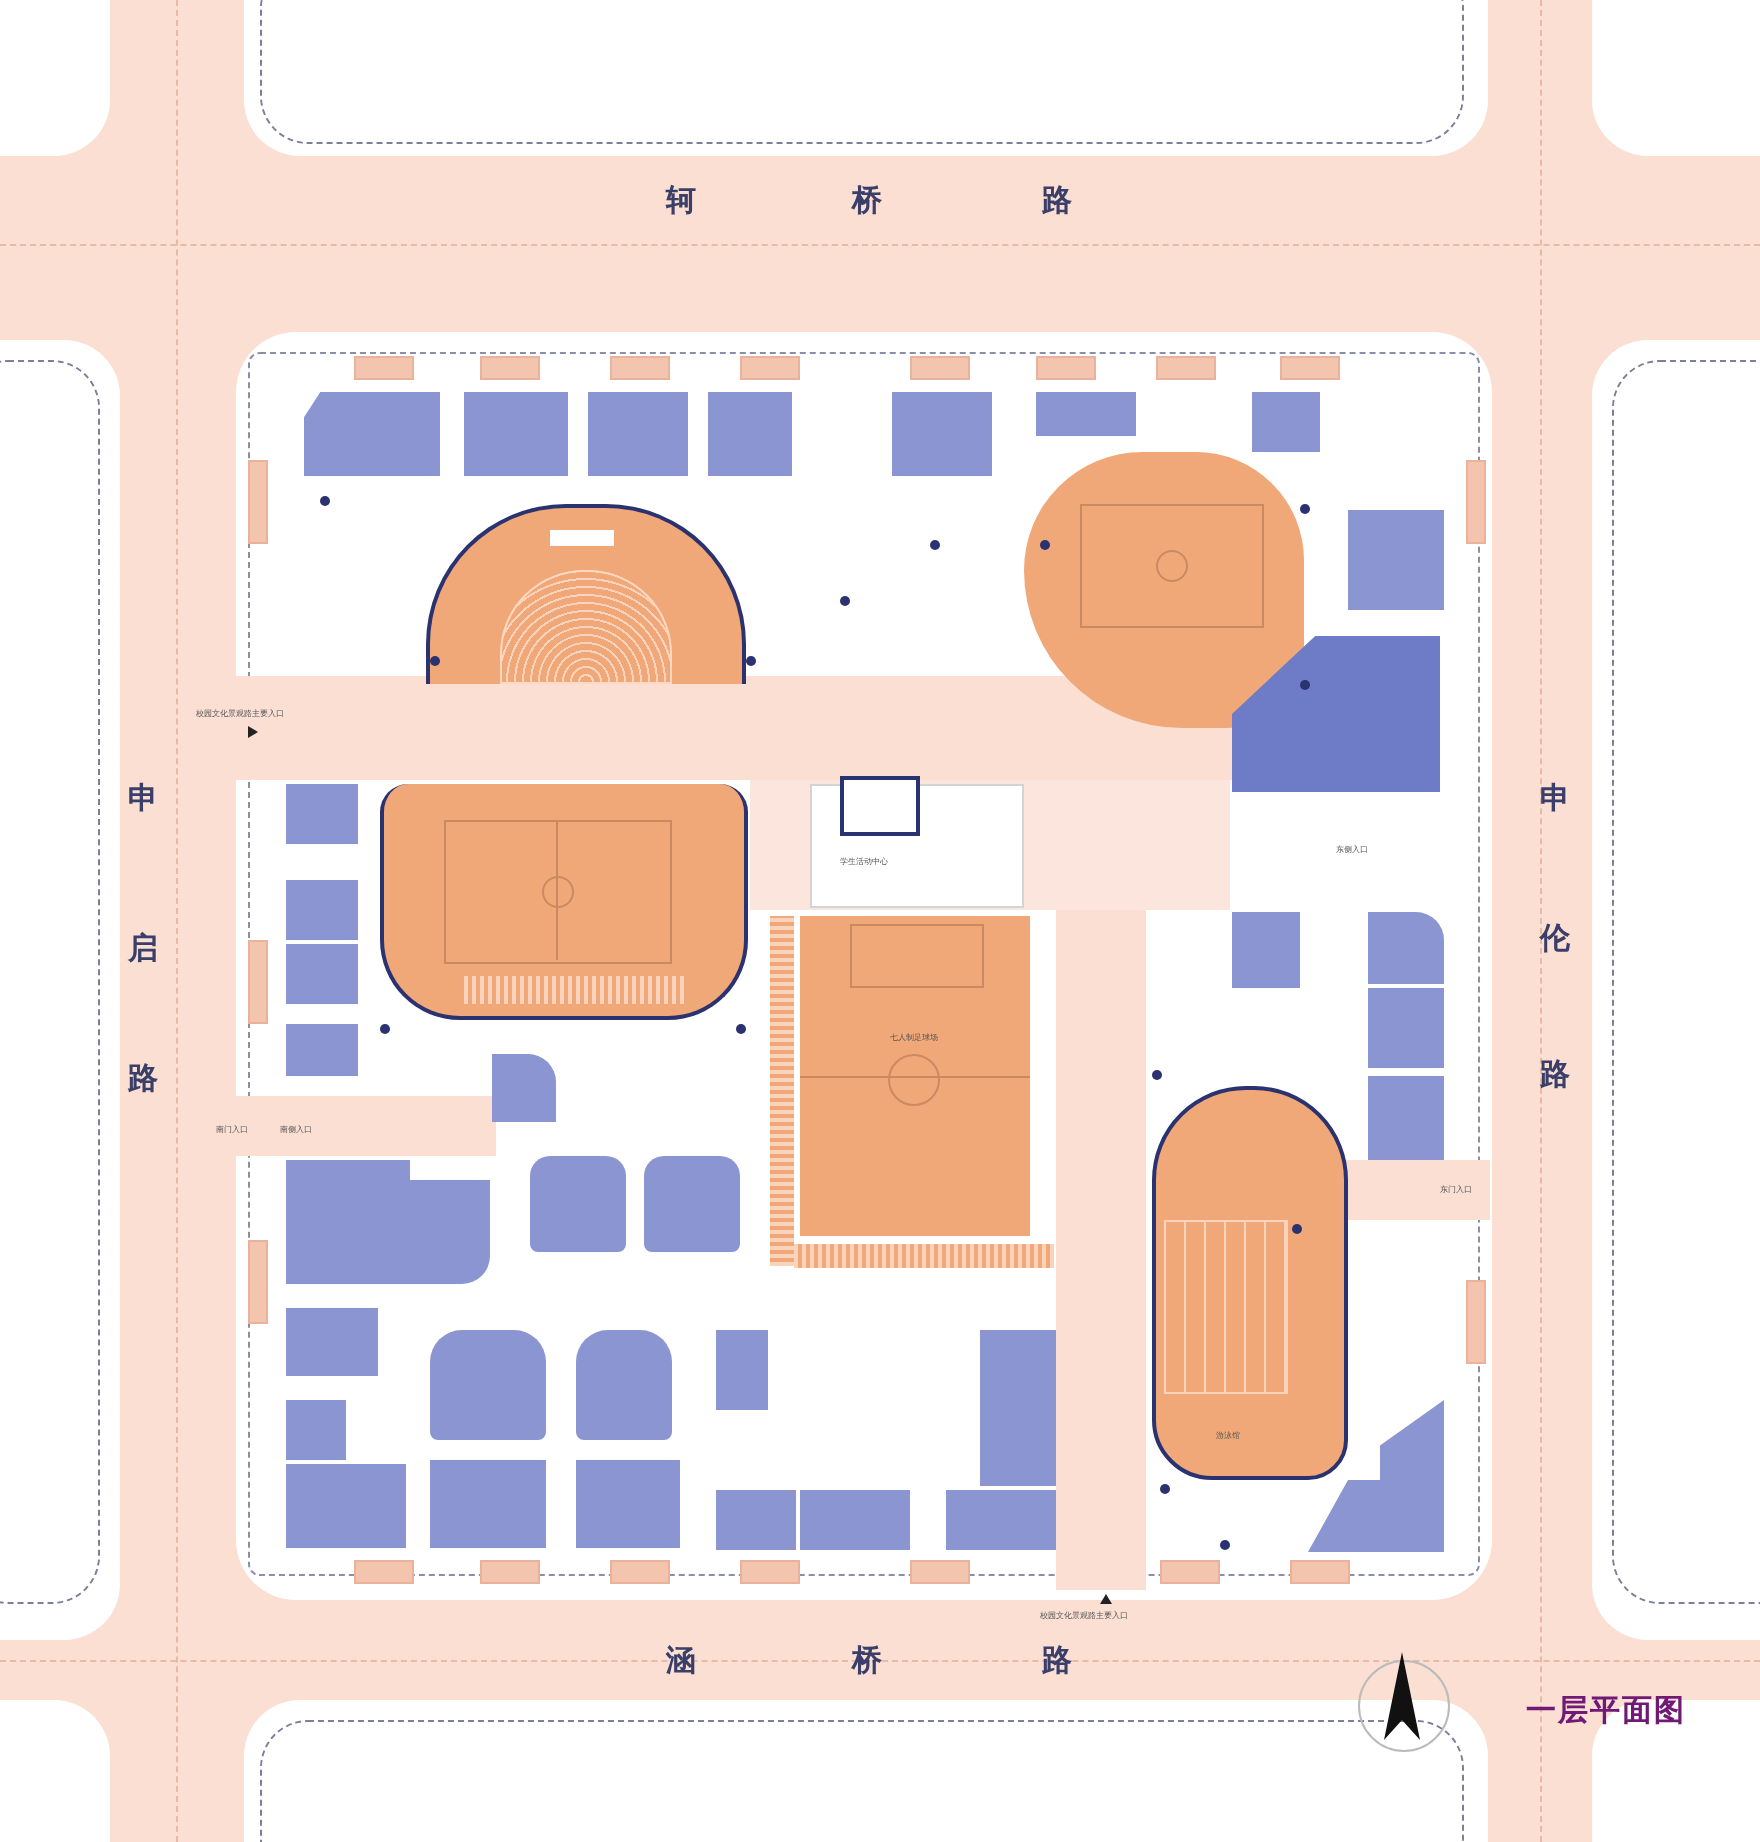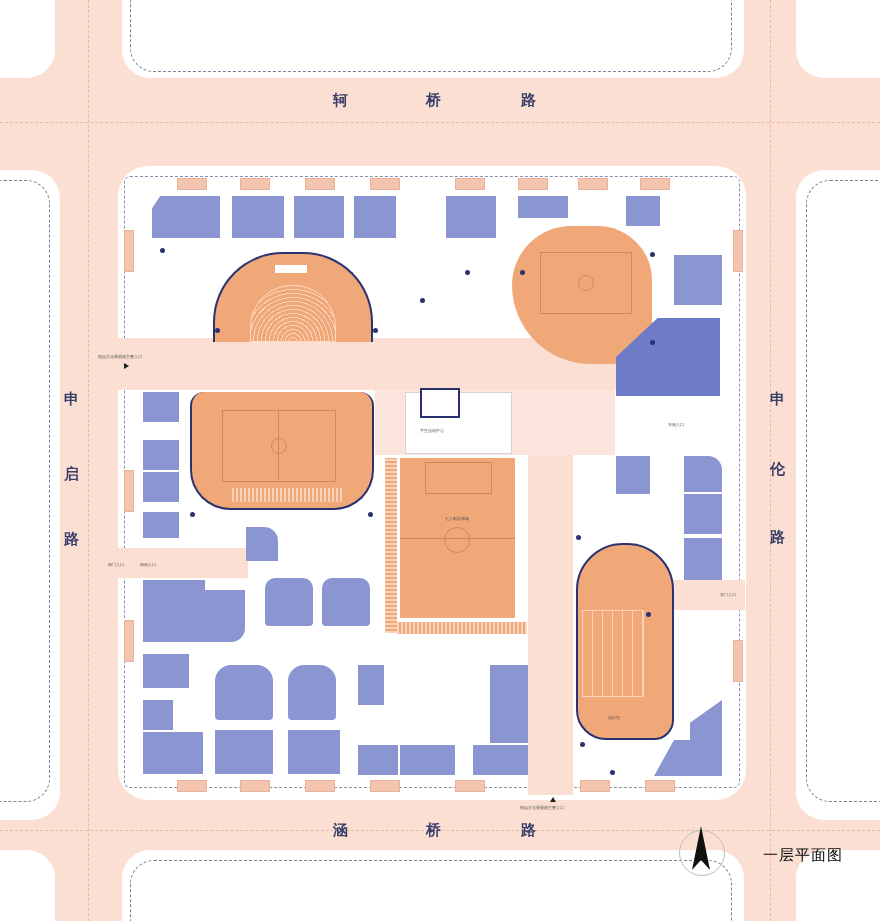--- a/index.html
+++ b/index.html
@@ -7,21 +7,21 @@
   .abs { position:absolute; }
   .block { background:#ffffff; border-radius:28px; position:absolute; }
   .dash { position:absolute; border:1px dashed #7b7f9a; }
   .road-label { position:absolute; color:#3a3f6a; font-size:15px; font-weight:bold; letter-spacing:0; }
   .room { position:absolute; background:#8a95d1; }
   .room-dark { position:absolute; background:#6e7bc6; }
   .sport { position:absolute; background:#f1a878; }
   .small-label { position:absolute; font-size:4px; color:#555; white-space:nowrap; }
   .col { position:absolute; width:5px; height:5px; border-radius:50%; background:#2b3270; }
   .tree { position:absolute; height:10px; background:#f3c4ae; border:1px solid #eab29a; }
-  .title { position:absolute; font-size:15px; color:#000000; font-weight:normal; letter-spacing:1px; }
+  .title { position:absolute; font-size:15px; color:#701a75; font-weight:bold; letter-spacing:1px; }
 </style>
 </head>
 <body>
 
 <div class="block" style="left:122px;top:-30px;width:622px;height:108px;"></div>
 <div class="dash" style="left:130px;top:-20px;width:600px;height:90px;border-radius:24px;"></div>
 <div class="block" style="left:-30px;top:-30px;width:85px;height:108px;"></div>
 <div class="block" style="left:796px;top:-30px;width:120px;height:108px;"></div>
 <div class="block" style="left:-30px;top:170px;width:90px;height:650px;"></div>
 <div class="dash" style="left:-20px;top:180px;width:68px;height:620px;border-radius:24px;"></div>

